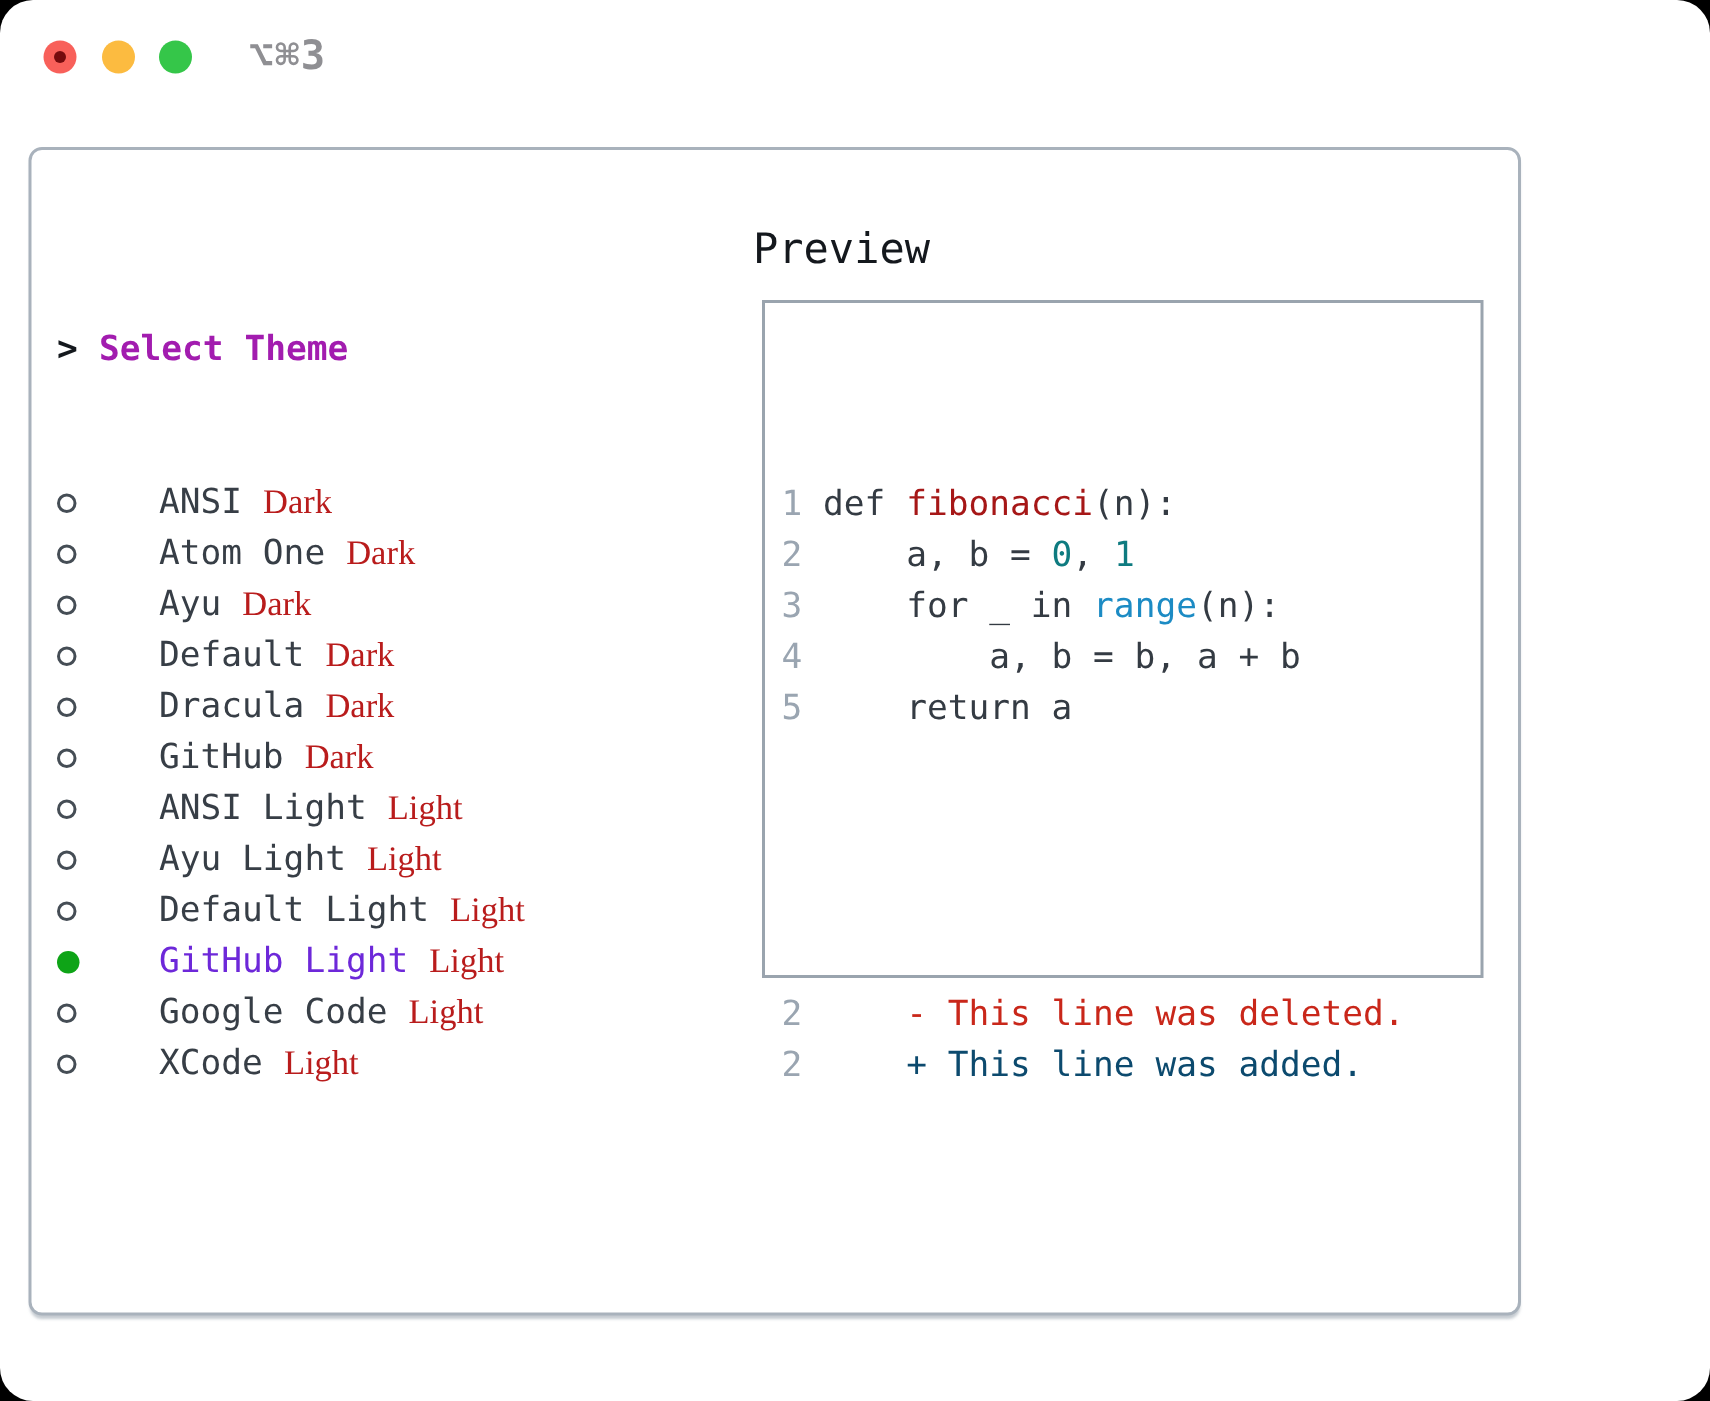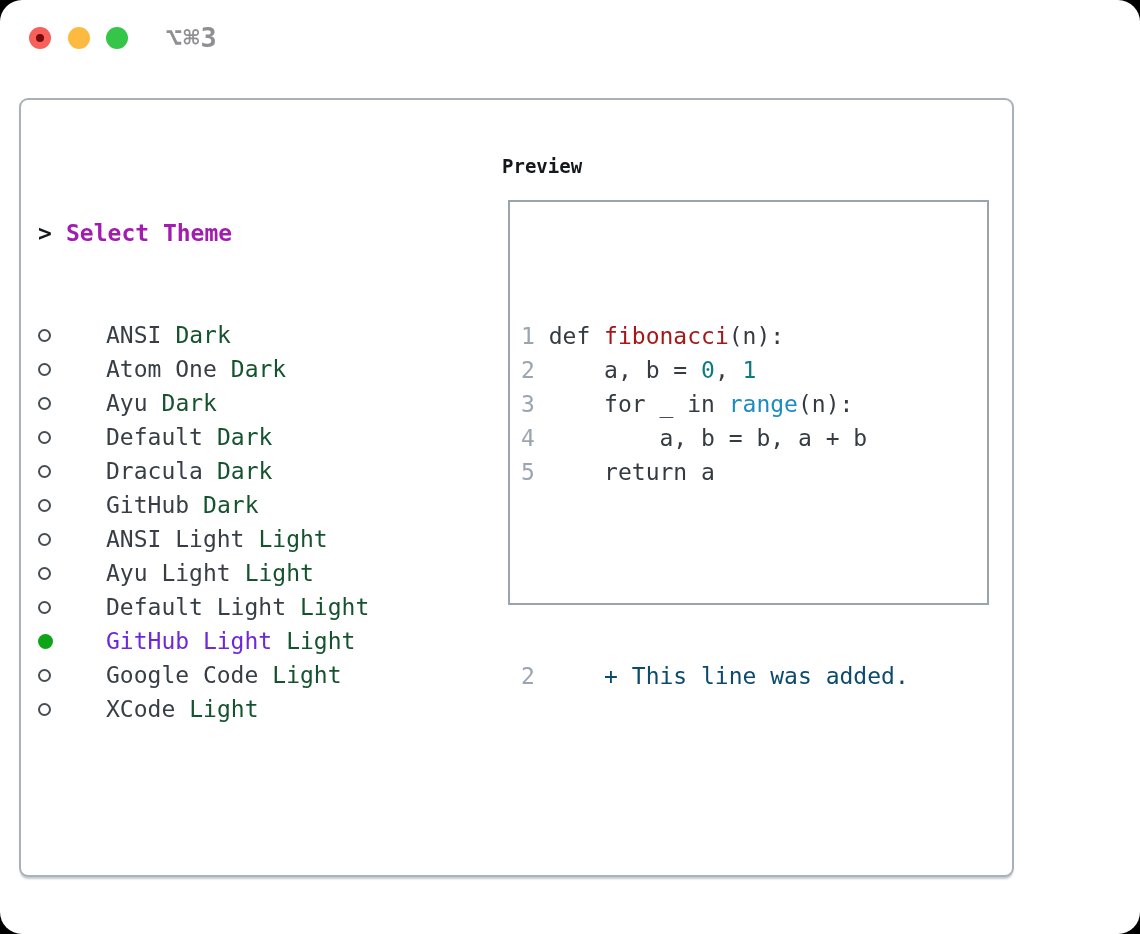--- a/index.html
+++ b/index.html
@@ -40,29 +40,29 @@
   .marker { display:inline-flex; width:28px; justify-content:flex-start; align-items:center; flex:0 0 28px; }
   .prompt { font-weight:bold; color:#14181d; }
   .radio {
     width:13px; height:13px; border-radius:50%;
     border:2px solid #454d55; background:transparent;
   }
   .radio.sel { width:15px; height:15px; border:none; background:#0ea417; }
   .hdr { font-weight:bold; color:#a21caf; }
   .theme-name { color:#373e46;margin-left:40px; }
   .theme-name.sel { color:#6d28d9; }
-  .variant { color:#14532d; margin-left:14px; }
+  .variant { color:#b91c1c; margin-left:14px;font-family:Liberation Serif, serif; }
 
   
   .preview-title {
     position:absolute; left:481px; top:49px;
-    font-size:19px; line-height:34px; font-weight:bold; color:#14181d;
+    font-size:28px; line-height:34px; font-weight:normal; color:#14181d;
   }
   .preview-box {
-    position:absolute; left:487px; top:100px; width:481px; height:405px;
+    position:absolute; left:487px; top:100px; width:481px; height:452px;
     border:2px solid #9aa4ae; background:#fff;
   }
   .code-area {
     position:absolute; left:11px; top:49px;
     font-size:23px; line-height:34px; white-space:pre;
   }
   .code-line { height:34px; }
   .ln { color:#9aa5b1; }
   .tok-code { color:#343b43; }
   .tok-function { color:#a61717; }
@@ -98,18 +98,18 @@
       
       
     </div>
 
     <div class="preview-title">Preview</div>
 
     <div class="preview-box">
       <div class="code-area">
         <div id="code-lines"><div class="code-line"><span class="ln">1</span><span class="tok-code"> def </span><span class="tok-function">fibonacci</span><span class="tok-code">(n):</span></div><div class="code-line"><span class="ln">2</span><span class="tok-code">     a, b = </span><span class="tok-num">0</span><span class="tok-code">, </span><span class="tok-num">1</span></div><div class="code-line"><span class="ln">3</span><span class="tok-code">     for _ in </span><span class="tok-builtin">range</span><span class="tok-code">(n):</span></div><div class="code-line"><span class="ln">4</span><span class="tok-code">         a, b = b, a + b</span></div><div class="code-line"><span class="ln">5</span><span class="tok-code">     return a</span></div></div>
         <div class="spacer"></div>
-        <div id="diff-lines"><div class="code-line"><span class="ln">2</span><span class="diff-added">     + This line was added.</span></div></div>
+        <div id="diff-lines"><div class="code-line"><span class="ln">2</span><span class="diff-deleted">     - This line was deleted.</span></div><div class="code-line"><span class="ln">2</span><span class="diff-added">     + This line was added.</span></div></div>
       </div>
     </div>
 
   </div>
 </div>
 
 </body></html>

